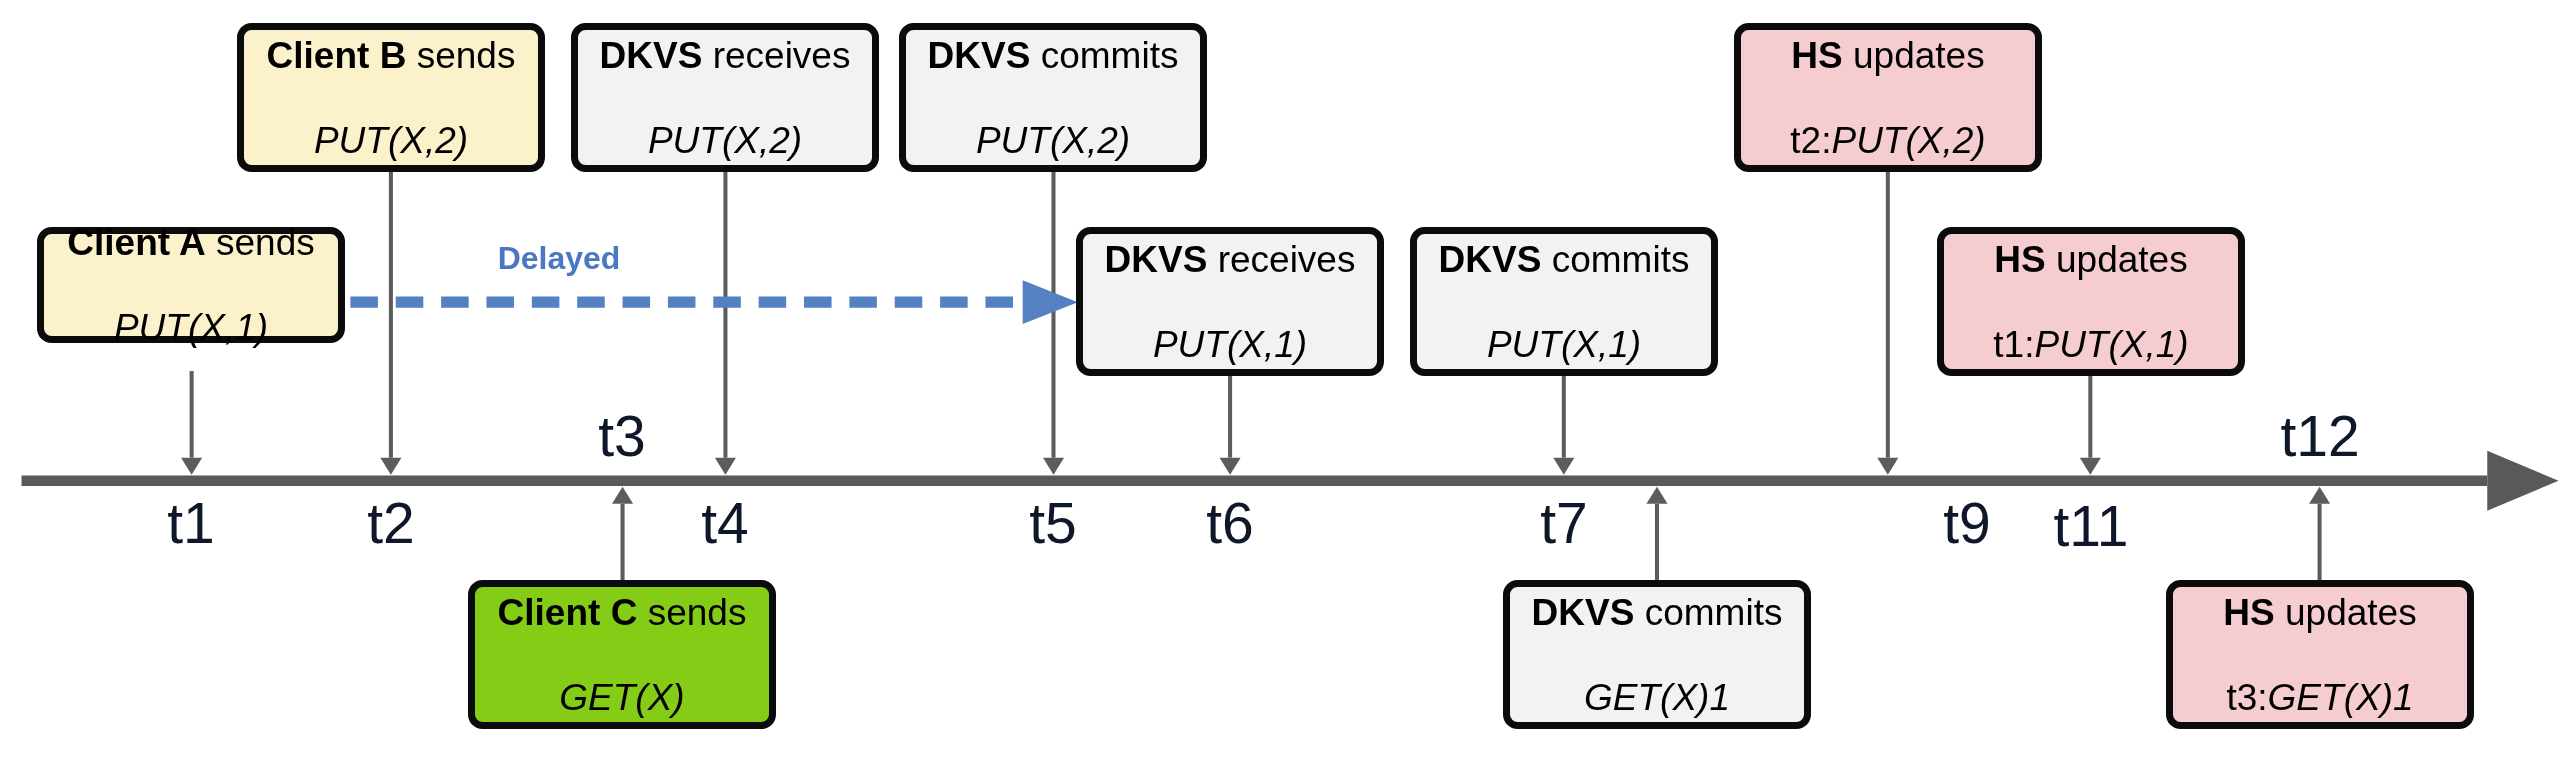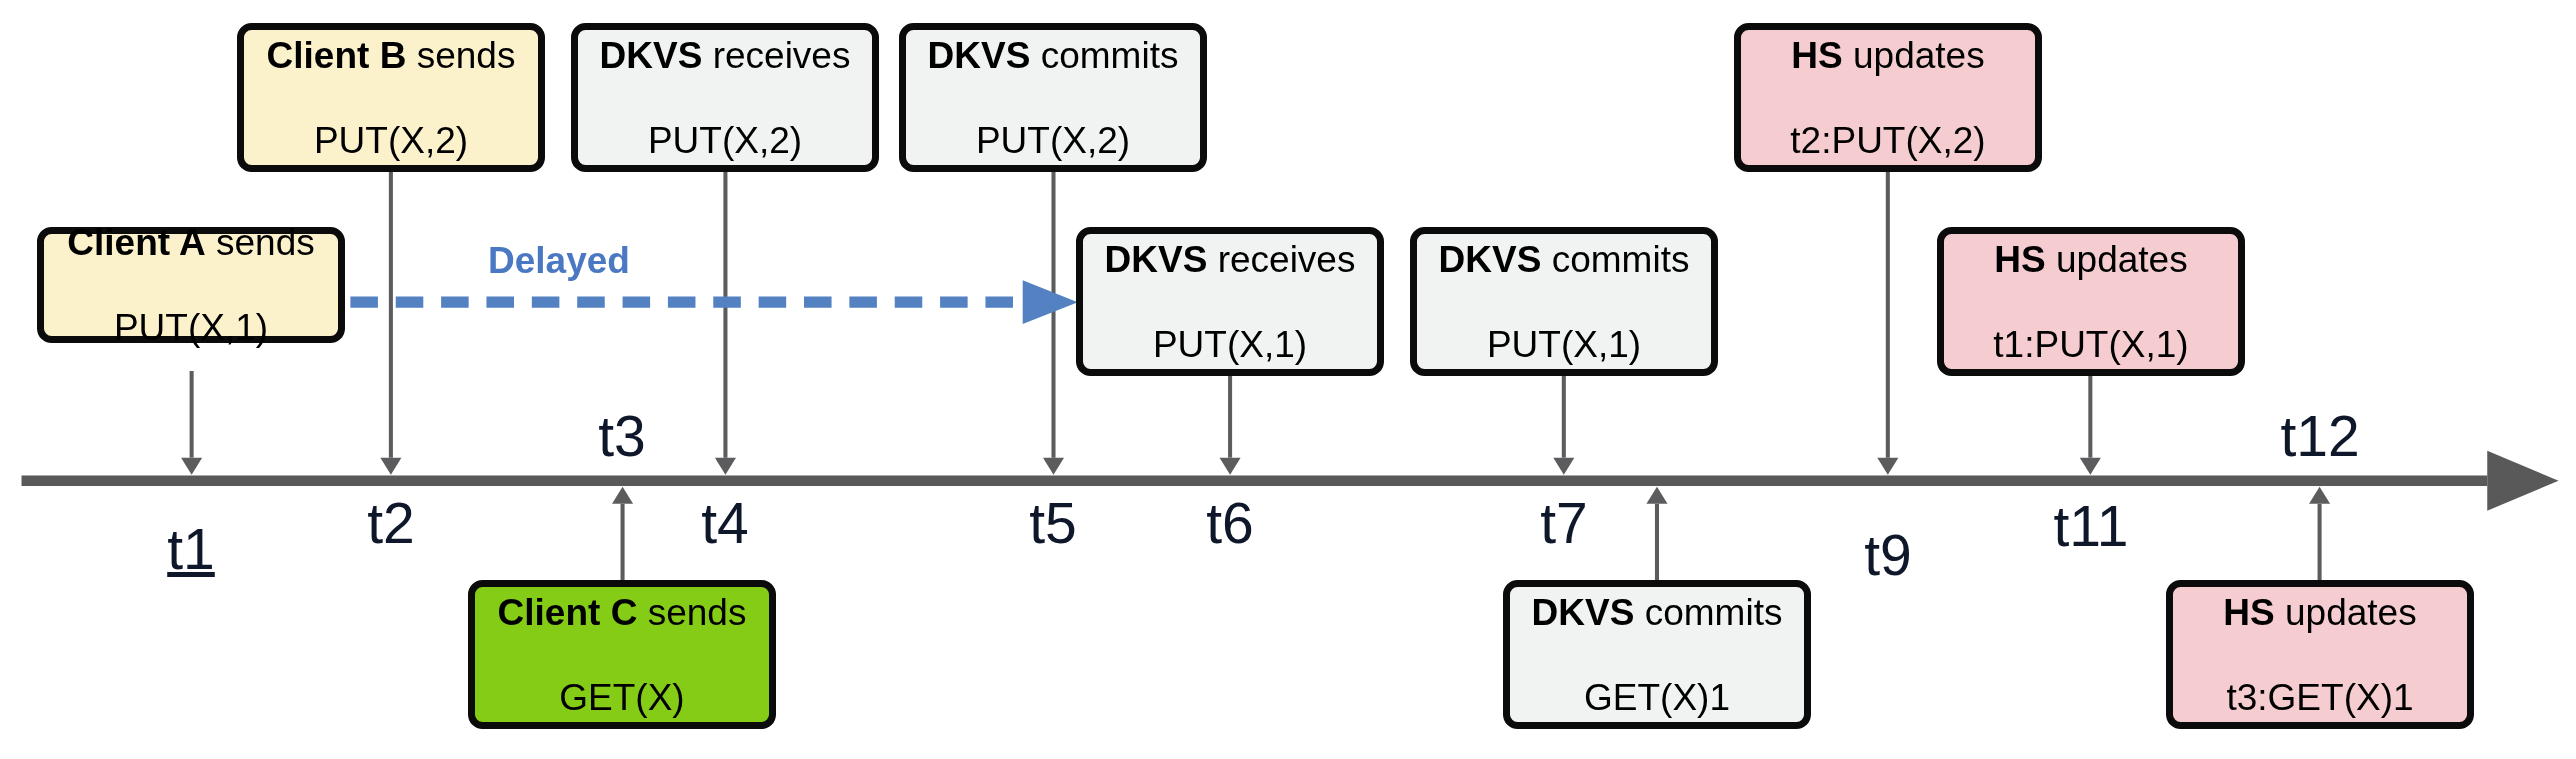--- a/index.html
+++ b/index.html
@@ -21,35 +21,35 @@
     align-items:center;
     justify-content:center;
     text-align:center;
     color:#000;
     font-size:37px;
     line-height:45px;
     letter-spacing:0px;
     gap:40px;
   }
   .event-box .l1 b{font-weight:bold;}
-  .event-box .l2 .it{}
+  .event-box .l2 .it{font-style:italic;}
   .tick-label{
     position:absolute;
     width:162px;
     text-align:center;
     font-size:57px;
     color:#0f172a;
     line-height:57px;
   }
   .delayed-label{
     position:absolute;
     width:292px;
     text-align:center;
     font-weight:bold;
-    font-size:37px;
+    font-size:32px;
   }
 </style>
 </head>
 <body>
 
 <div id="canvas">
   <svg id="svg-layer" viewBox="0 0 3179 937" xmlns="http://www.w3.org/2000/svg">
       <rect x="26" y="587" width="3044" height="13" fill="#595959"></rect>
       <polygon points="3070,556.5 3158,593.5 3070,630.5" fill="#595959"></polygon>
       <line x1="236" y1="458" x2="236" y2="565" stroke="#5c5c5e" stroke-width="5"></line>
@@ -114,25 +114,25 @@
       <div class="l2"><span class="it">GET(X)</span></div>
     </div>
     <div class="event-box" style="left: 1503px; top: 580px; width: 308px; height: 149px; background: rgb(241, 243, 242); border-color: rgb(11, 11, 11);">
       <div class="l1"><b>DKVS</b> commits</div>
       <div class="l2"><span class="it">GET(X)1</span></div>
     </div>
     <div class="event-box" style="left: 2166px; top: 580px; width: 308px; height: 149px; background: rgb(245, 205, 208); border-color: rgb(11, 11, 11);">
       <div class="l1"><b>HS</b> updates</div>
       <div class="l2">t3:<span class="it">GET(X)1</span></div>
     </div>
-    <div class="tick-label" style="left: 110px; top: 521px; text-decoration: underline;">t1</div>
+    <div class="tick-label" style="left: 110px; top: 495px;">t1</div>
     <div class="tick-label" style="left: 310px; top: 495px;">t2</div>
     <div class="tick-label" style="left: 541px; top: 408px;">t3</div>
     <div class="tick-label" style="left: 644px; top: 495px;">t4</div>
     <div class="tick-label" style="left: 972px; top: 495px;">t5</div>
     <div class="tick-label" style="left: 1149px; top: 495px;">t6</div>
     <div class="tick-label" style="left: 1483px; top: 495px;">t7</div>
-    <div class="tick-label" style="left: 1807px; top: 495px; margin-top: 32px;">t9</div>
+    <div class="tick-label" style="left: 1886px; top: 495px;">t9</div>
     <div class="tick-label" style="left: 2010px; top: 498px;">t11</div>
     <div class="tick-label" style="left: 2239px; top: 408px;">t12</div>
     <div class="delayed-label" style="left: 413px; top: 240px; color: rgb(74, 120, 194);">Delayed</div>
   </div>
 
 
 </body></html>

